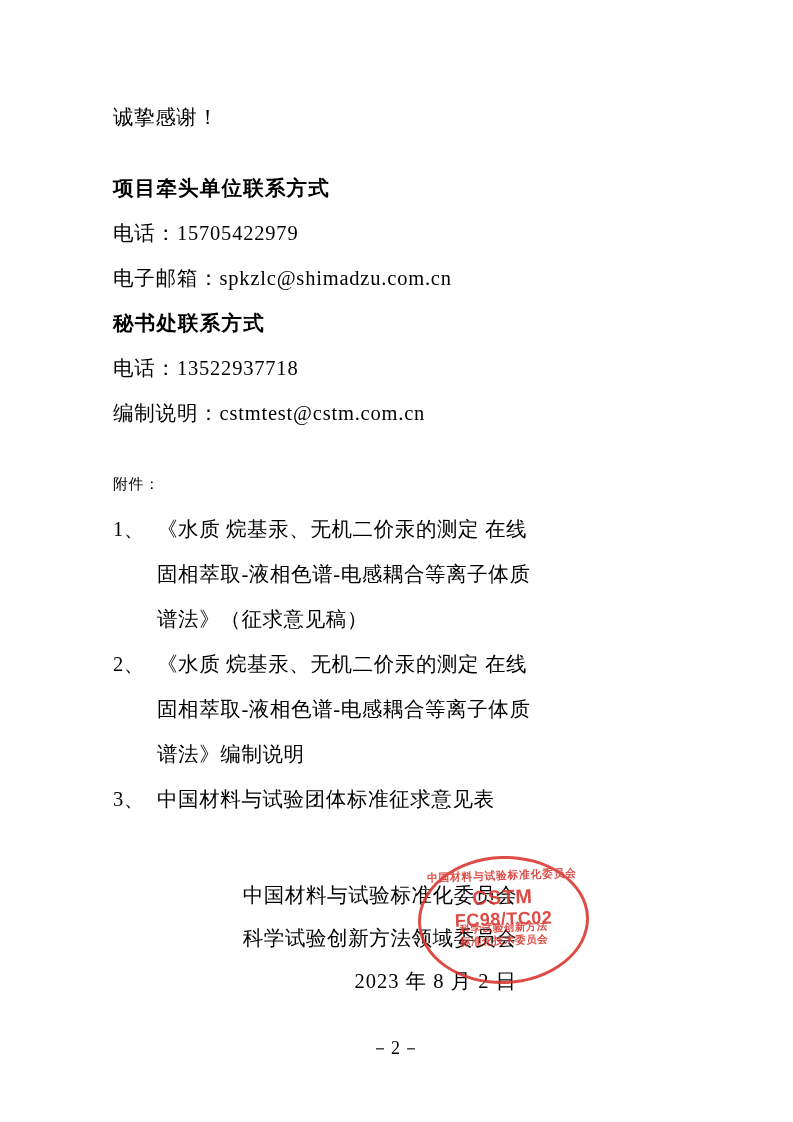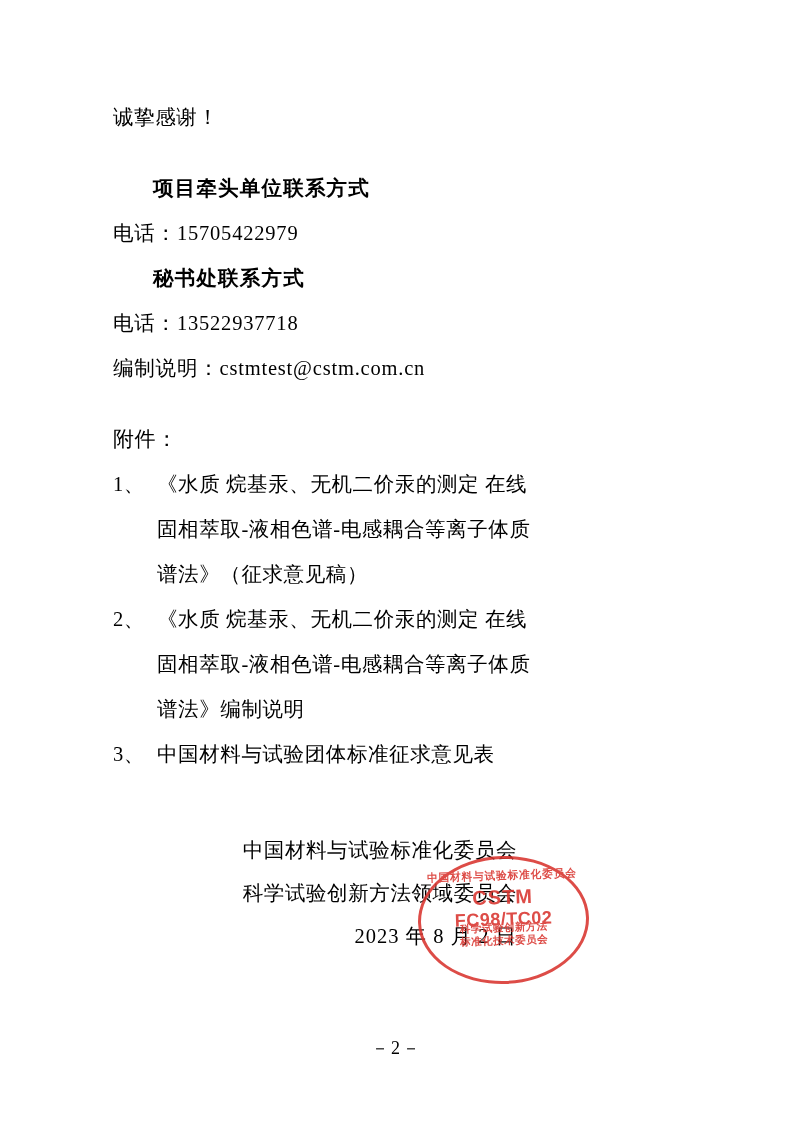--- a/index.html
+++ b/index.html
@@ -24,30 +24,29 @@
   }
   .line {
     font-size: 20.5px;
     line-height: 45px;
     letter-spacing: 0.6px;
     white-space: pre-wrap;
   }
   .bold {
     font-weight: bold;
     letter-spacing: 1.2px;
-    margin-left: 40px;
   }
   .mono-ish {
     font-family: "Liberation Serif", "DejaVu Serif", serif;
     letter-spacing: 0.8px;
   }
   .spacer-md { height: 26px; }
 
   .attach-head {
-    font-size: 21px;
+    font-size: 15px;
     line-height: 45px;
     letter-spacing: 0.6px;
   }
   .attach-item {
     font-size: 20.5px;
     line-height: 45px;
     letter-spacing: 0.6px;
     display: flex;
     align-items: flex-start;
   }
@@ -142,20 +141,21 @@
 <body>
 
 <div class="page">
 
   <div class="line">诚挚感谢！</div>
 
   <div class="spacer-md"></div>
 
   <div class="line bold">项目牵头单位联系方式</div>
   <div class="line mono-ish">电话：15705422979</div>
+  <div class="line mono-ish">电子邮箱：spkzlc@shimadzu.com.cn</div>
 
   <div class="line bold">秘书处联系方式</div>
   <div class="line mono-ish">电话：13522937718</div>
   <div class="line mono-ish">编制说明：cstmtest@cstm.com.cn</div>
 
   <div class="spacer-md"></div>
 
   <div class="attach-head">附件：</div>
 
   <div class="attach-item">

